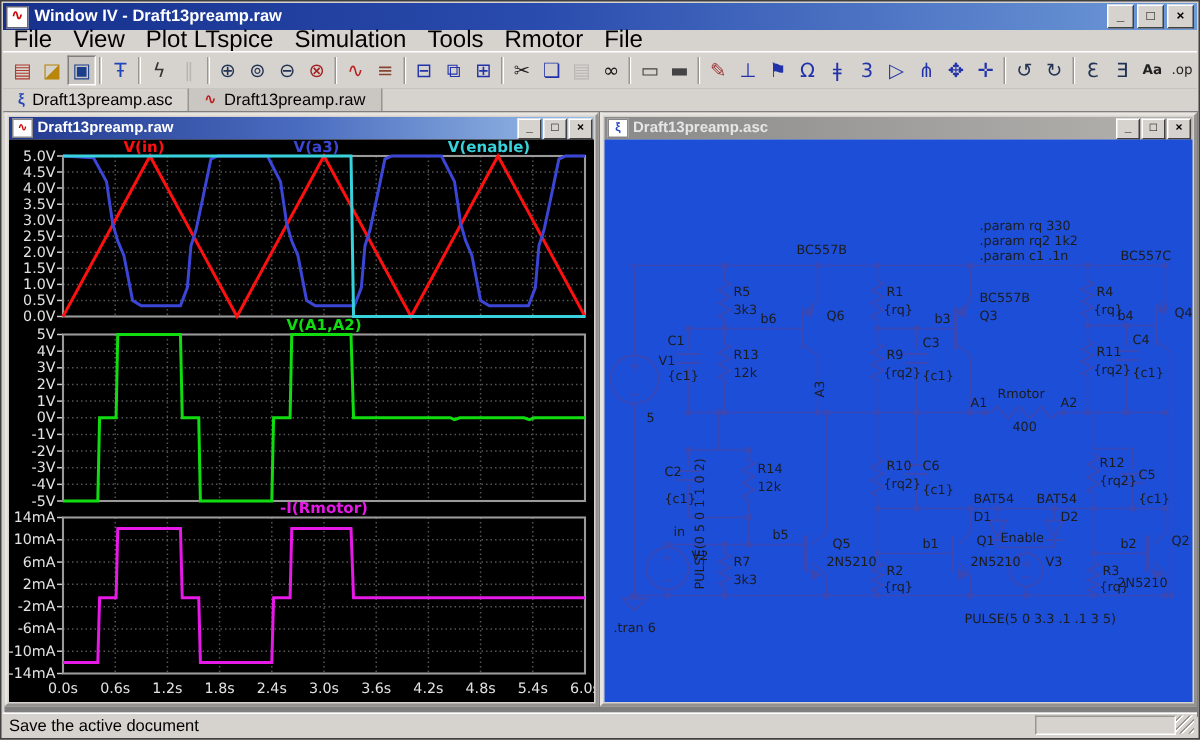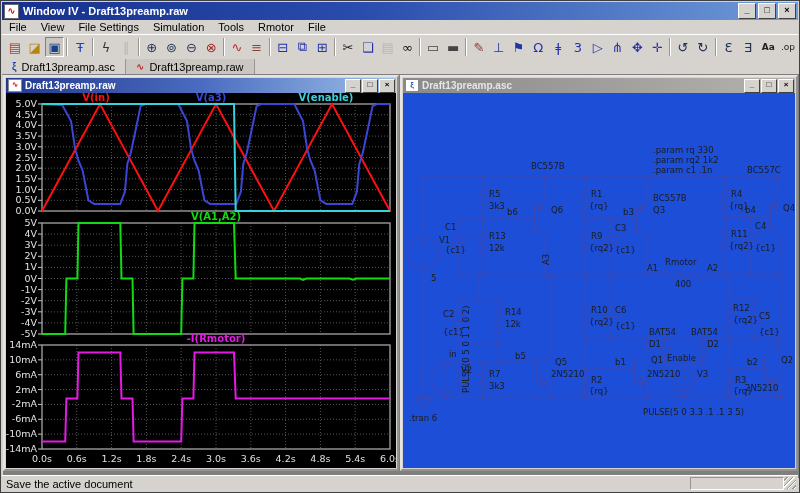--- a/index.html
+++ b/index.html
@@ -9,21 +9,21 @@
   #titlebar{position:absolute;left:1px;top:1px;right:1px;height:18px;
     background:linear-gradient(90deg,#16308c 0%,#2a4cae 45%,#6f9bd8 100%);
     display:flex;align-items:center;padding:0 2px;color:#fff;font-size:11px;font-weight:bold;}
   #app-icon{width:13px;height:13px;background:#fff;border:1px solid #667;margin-right:4px;
     color:#c00;font-size:10px;line-height:12px;text-align:center;font-weight:bold;}
   #titlebar .spacer{flex:1;}
   .winbtn{width:16px;height:14px;background:#d6d3ce;border:1px solid;border-color:#fff #404040 #404040 #fff;
     font-size:9px;line-height:12px;text-align:center;color:#000;margin-left:2px;font-weight:bold;}
   
   #menubar{position:absolute;left:1px;top:19px;right:1px;height:14px;background:#d6d3ce;
-    display:flex;align-items:center;font-size:11px;color:#000;}
+    display:flex;align-items:center;font-size:16px;color:#000;}
   .menu-item{padding:0 7px;}
   
   #toolbar{position:absolute;left:1px;top:33px;right:1px;height:24px;background:#d6d3ce;
     border-top:1px solid #fff;border-bottom:1px solid #9a968f;display:flex;align-items:center;padding-left:3px;}
   .tbtn{width:20px;height:20px;display:flex;align-items:center;justify-content:center;
     font-size:13px;font-family:"DejaVu Sans",sans-serif;}
   .tbtn.pressed{border:1px solid;border-color:#808080 #fff #fff #808080;background:#cac7c2;box-sizing:border-box;}
   .tbtn.disabled{opacity:.38;}
   .tsep{width:1px;height:18px;background:#9a968f;border-right:1px solid #fff;margin:0 2px;}
   
@@ -65,21 +65,21 @@
     <span>Window IV - Draft13preamp.raw</span>
     <span class="spacer"></span>
     <div class="winbtn">_</div>
     <div class="winbtn">□</div>
     <div class="winbtn">×</div>
   </div>
 
   <div id="menubar">
       <div class="menu-item">File</div>
       <div class="menu-item">View</div>
-      <div class="menu-item">File Settings</div>
+      <div class="menu-item">Plot LTspice</div>
       <div class="menu-item">Simulation</div>
       <div class="menu-item">Tools</div>
       <div class="menu-item">Rmotor</div>
       <div class="menu-item">File</div>
     </div>
 
   <div id="toolbar">
       <div class="tbtn" style="color: rgb(176, 58, 46);">▤</div>
       <div class="tbtn" style="color: rgb(184, 134, 11);">◪</div>
       <div class="tbtn pressed" style="color: rgb(26, 62, 140);">▣</div>

